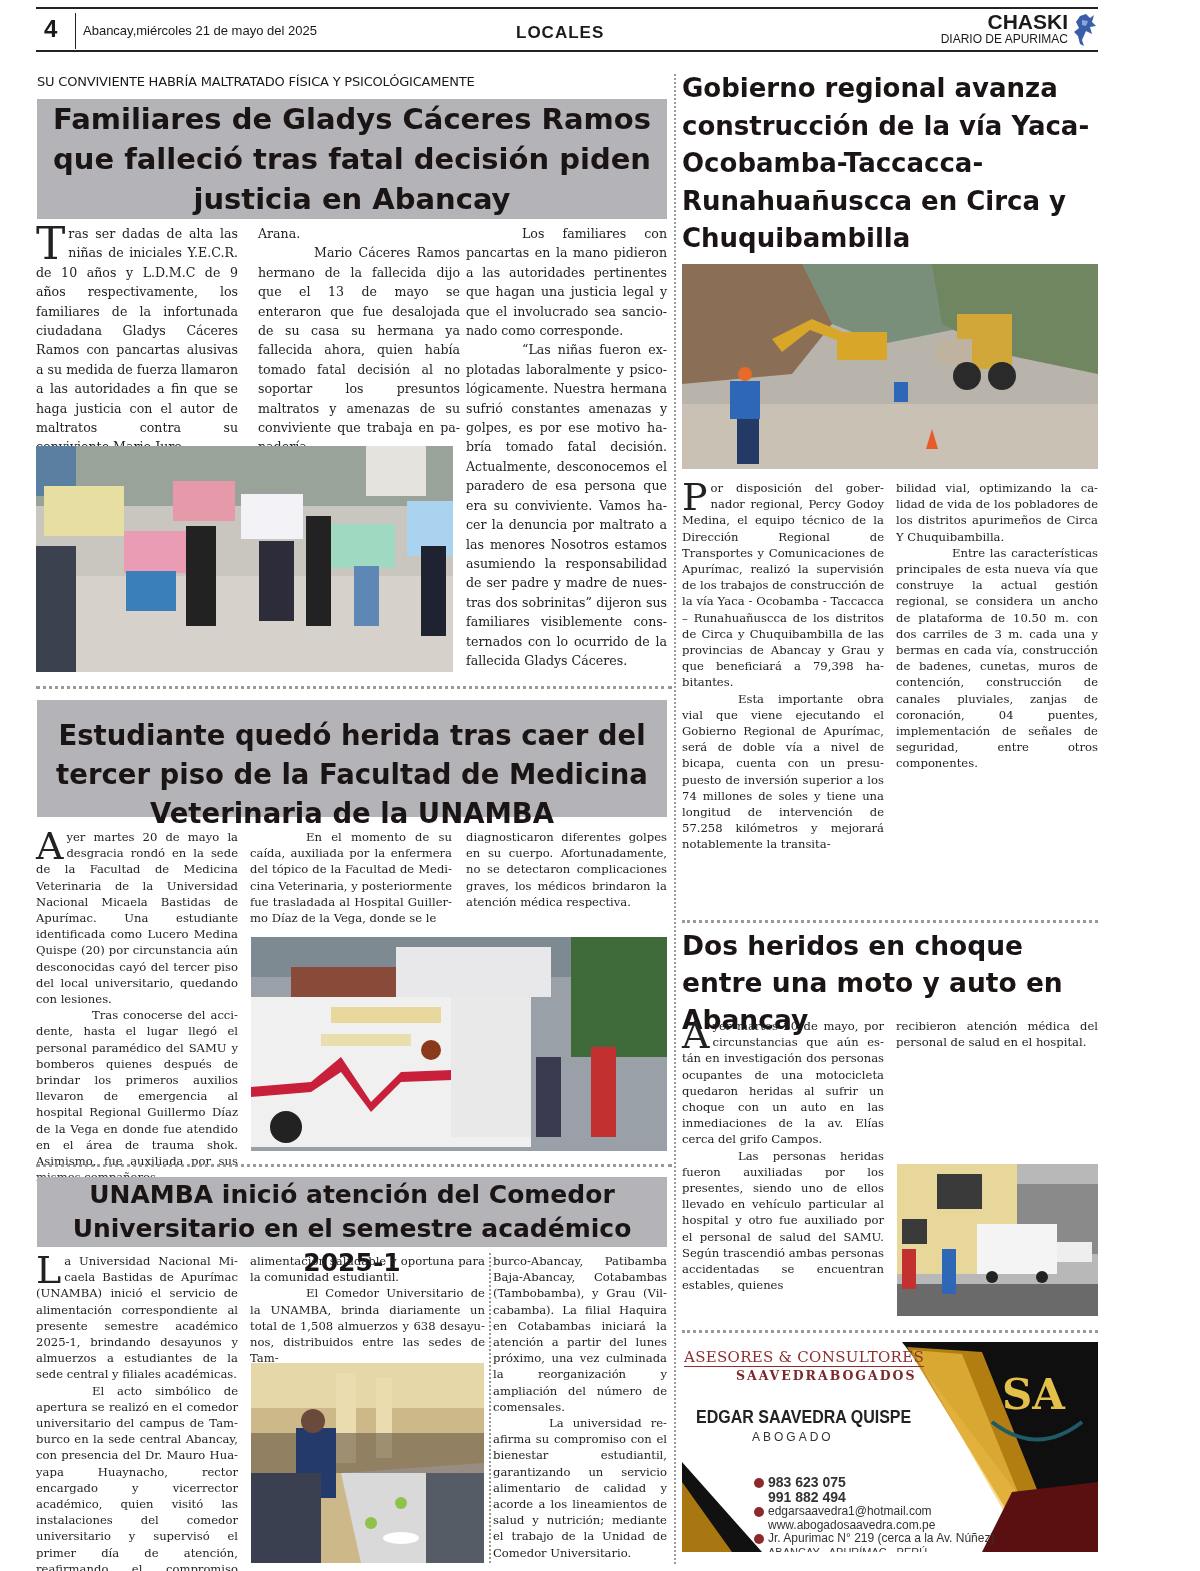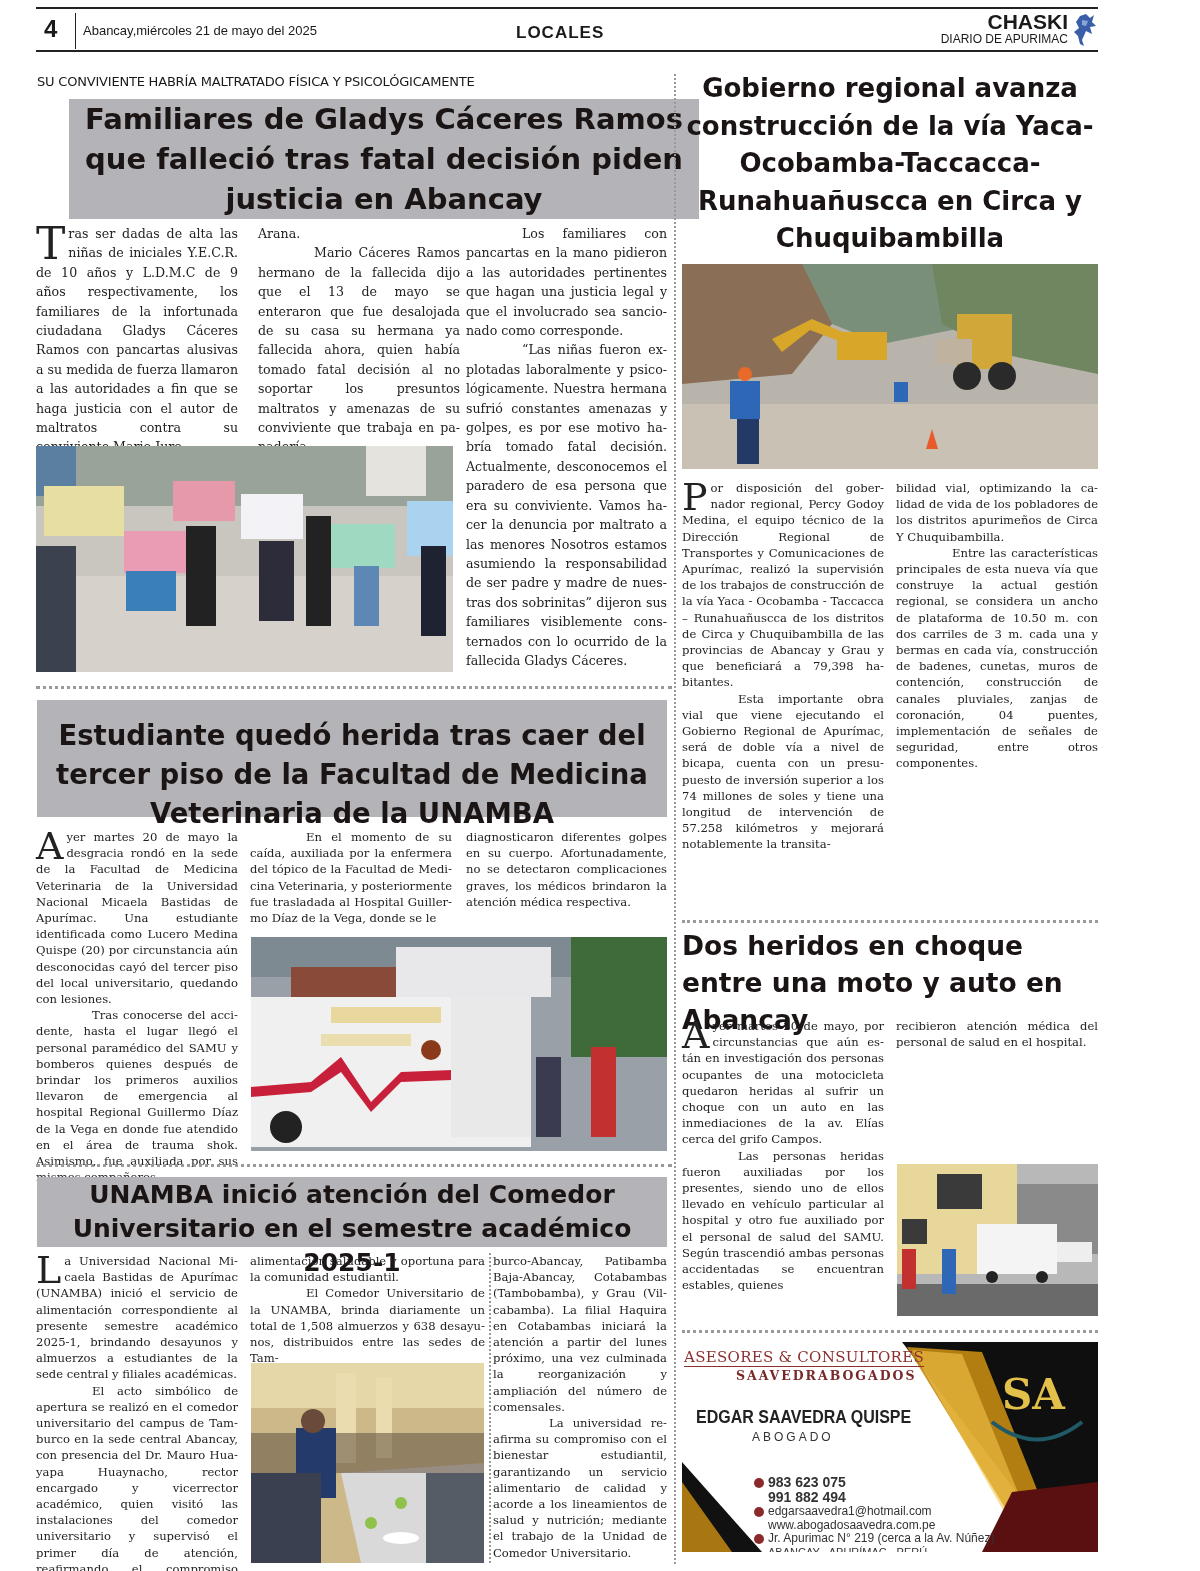--- a/index.html
+++ b/index.html
@@ -15,21 +15,21 @@
   .mh-section { position: absolute; left: 480px; top: 14px; font: bold 17px "Liberation Sans", sans-serif; letter-spacing: 1px; text-align: right; }
   .brand { position: absolute; right: 30px; top: 2px; text-align: right; font-family: "Liberation Sans", sans-serif; }
   .brand-name { font: bold 21px "Liberation Sans", sans-serif; line-height: 22px; }
   .brand-sub { font: 12px "Liberation Sans", sans-serif; line-height: 13px; }
   .brand-logo { position: absolute; right: 0; top: 4px; width: 26px; height: 36px; }
 
   
   .kicker { position: absolute; font: 13px "DejaVu Sans", sans-serif; letter-spacing: -0.2px; }
   .headbox { position: absolute; background: #b4b4b8; text-align: center;
     font-family: "DejaVu Sans", sans-serif; font-weight: bold; color: #1b1414; }
-  .headplain { position: absolute; text-align: center; font-family: "DejaVu Sans", sans-serif;
+  .headplain { position: absolute; text-align: left; font-family: "DejaVu Sans", sans-serif;
     font-weight: bold; color: #1b1414; }
   .col { position: absolute; font-family: "DejaVu Serif", serif; font-size: 12.6px; line-height: 19.4px;
     text-align: justify; hyphens: manual; color: #222; }
   .col.sm { font-size: 11.6px; line-height: 16.2px; }
   .col p { margin: 0; }
   .col p.ind { text-indent: 56px; }
   .drop { float: left; font-size: 44px; line-height: 36px; margin: 2px 3px 0 0; font-family: "DejaVu Serif", serif; }
   .col.sm .drop { font-size: 38px; line-height: 30px; }
   .vrule { position: absolute; width: 0; border-left: 2px dotted #999; }
   .hrule { position: absolute; height: 0; border-top: 3px dotted #9a9a9a; }
@@ -60,21 +60,21 @@
     <div class="brand-name">CHASKI</div>
     <div class="brand-sub">DIARIO DE APURIMAC</div>
   </div>
   <svg class="brand-logo" viewBox="0 0 26 36" style="position:absolute;right:0;top:3px;">
     <path d="M8 4 L14 2 L18 6 L22 3 L20 10 L24 14 L18 15 L20 22 L14 19 L10 28 L12 34 L8 32 L6 24 L2 20 L7 16 L4 10 Z" fill="#3a5fa8"></path>
     <path d="M10 8 L16 9 L14 14 L10 13 Z" fill="#8aa6d9"></path>
   </svg>
 </header>
 
 <div class="kicker" style="left:37px; top:74px;">SU CONVIVIENTE HABRÍA MALTRATADO FÍSICA Y PSICOLÓGICAMENTE</div>
-<h1 class="headbox" style="left:37px; top:99px; width:630px; height:120px; font-size:29px; line-height:40px; padding-top:0;margin-left:32px;">Familiares de Gladys Cáceres Ramos que falleció tras fatal decisión piden justicia en Abancay</h1>
+<h1 class="headbox" style="left:37px; top:99px; width:630px; height:120px; font-size:29px; line-height:40px; padding-top:0;">Familiares de Gladys Cáceres Ramos que falleció tras fatal decisión piden justicia en Abancay</h1>
 
 <div class="col" style="left:36px; top:224px; width:202px;">
   <p><span class="drop">T</span><span>ras ser dadas de alta las ni­ñas de iniciales Y.E.C.R. de 10 años y L.D.M.C de 9 años respectivamente, los familia­res de la infortunada ciudada­na Gladys Cáceres Ramos con pancartas alusivas a su medida de fuerza llamaron a las autori­dades a fin que se haga justicia con el autor de maltratos con­tra su conviviente Mario Juro</span></p>
 </div>
 <div class="col" style="left:250px; top:224px; width:202px;margin-left:8px;">
   <p>Arana.</p>
   <p class="ind">Mario Cáceres Ramos hermano de la fallecida dijo que el 13 de mayo se enteraron que fue desalojada de su casa su hermana ya fallecida ahora, quien había tomado fatal deci­sión al no soportar los presun­tos maltratos y amenazas de su conviviente que trabaja en pa­nadería.</p>
 </div>
 <div class="col" style="left:466px; top:224px; width:201px;">
   <p class="ind">Los familiares con pancartas en la mano pidieron a las autoridades pertinentes que hagan una justicia legal y que el involucrado sea sancio­nado como corresponde.</p>

